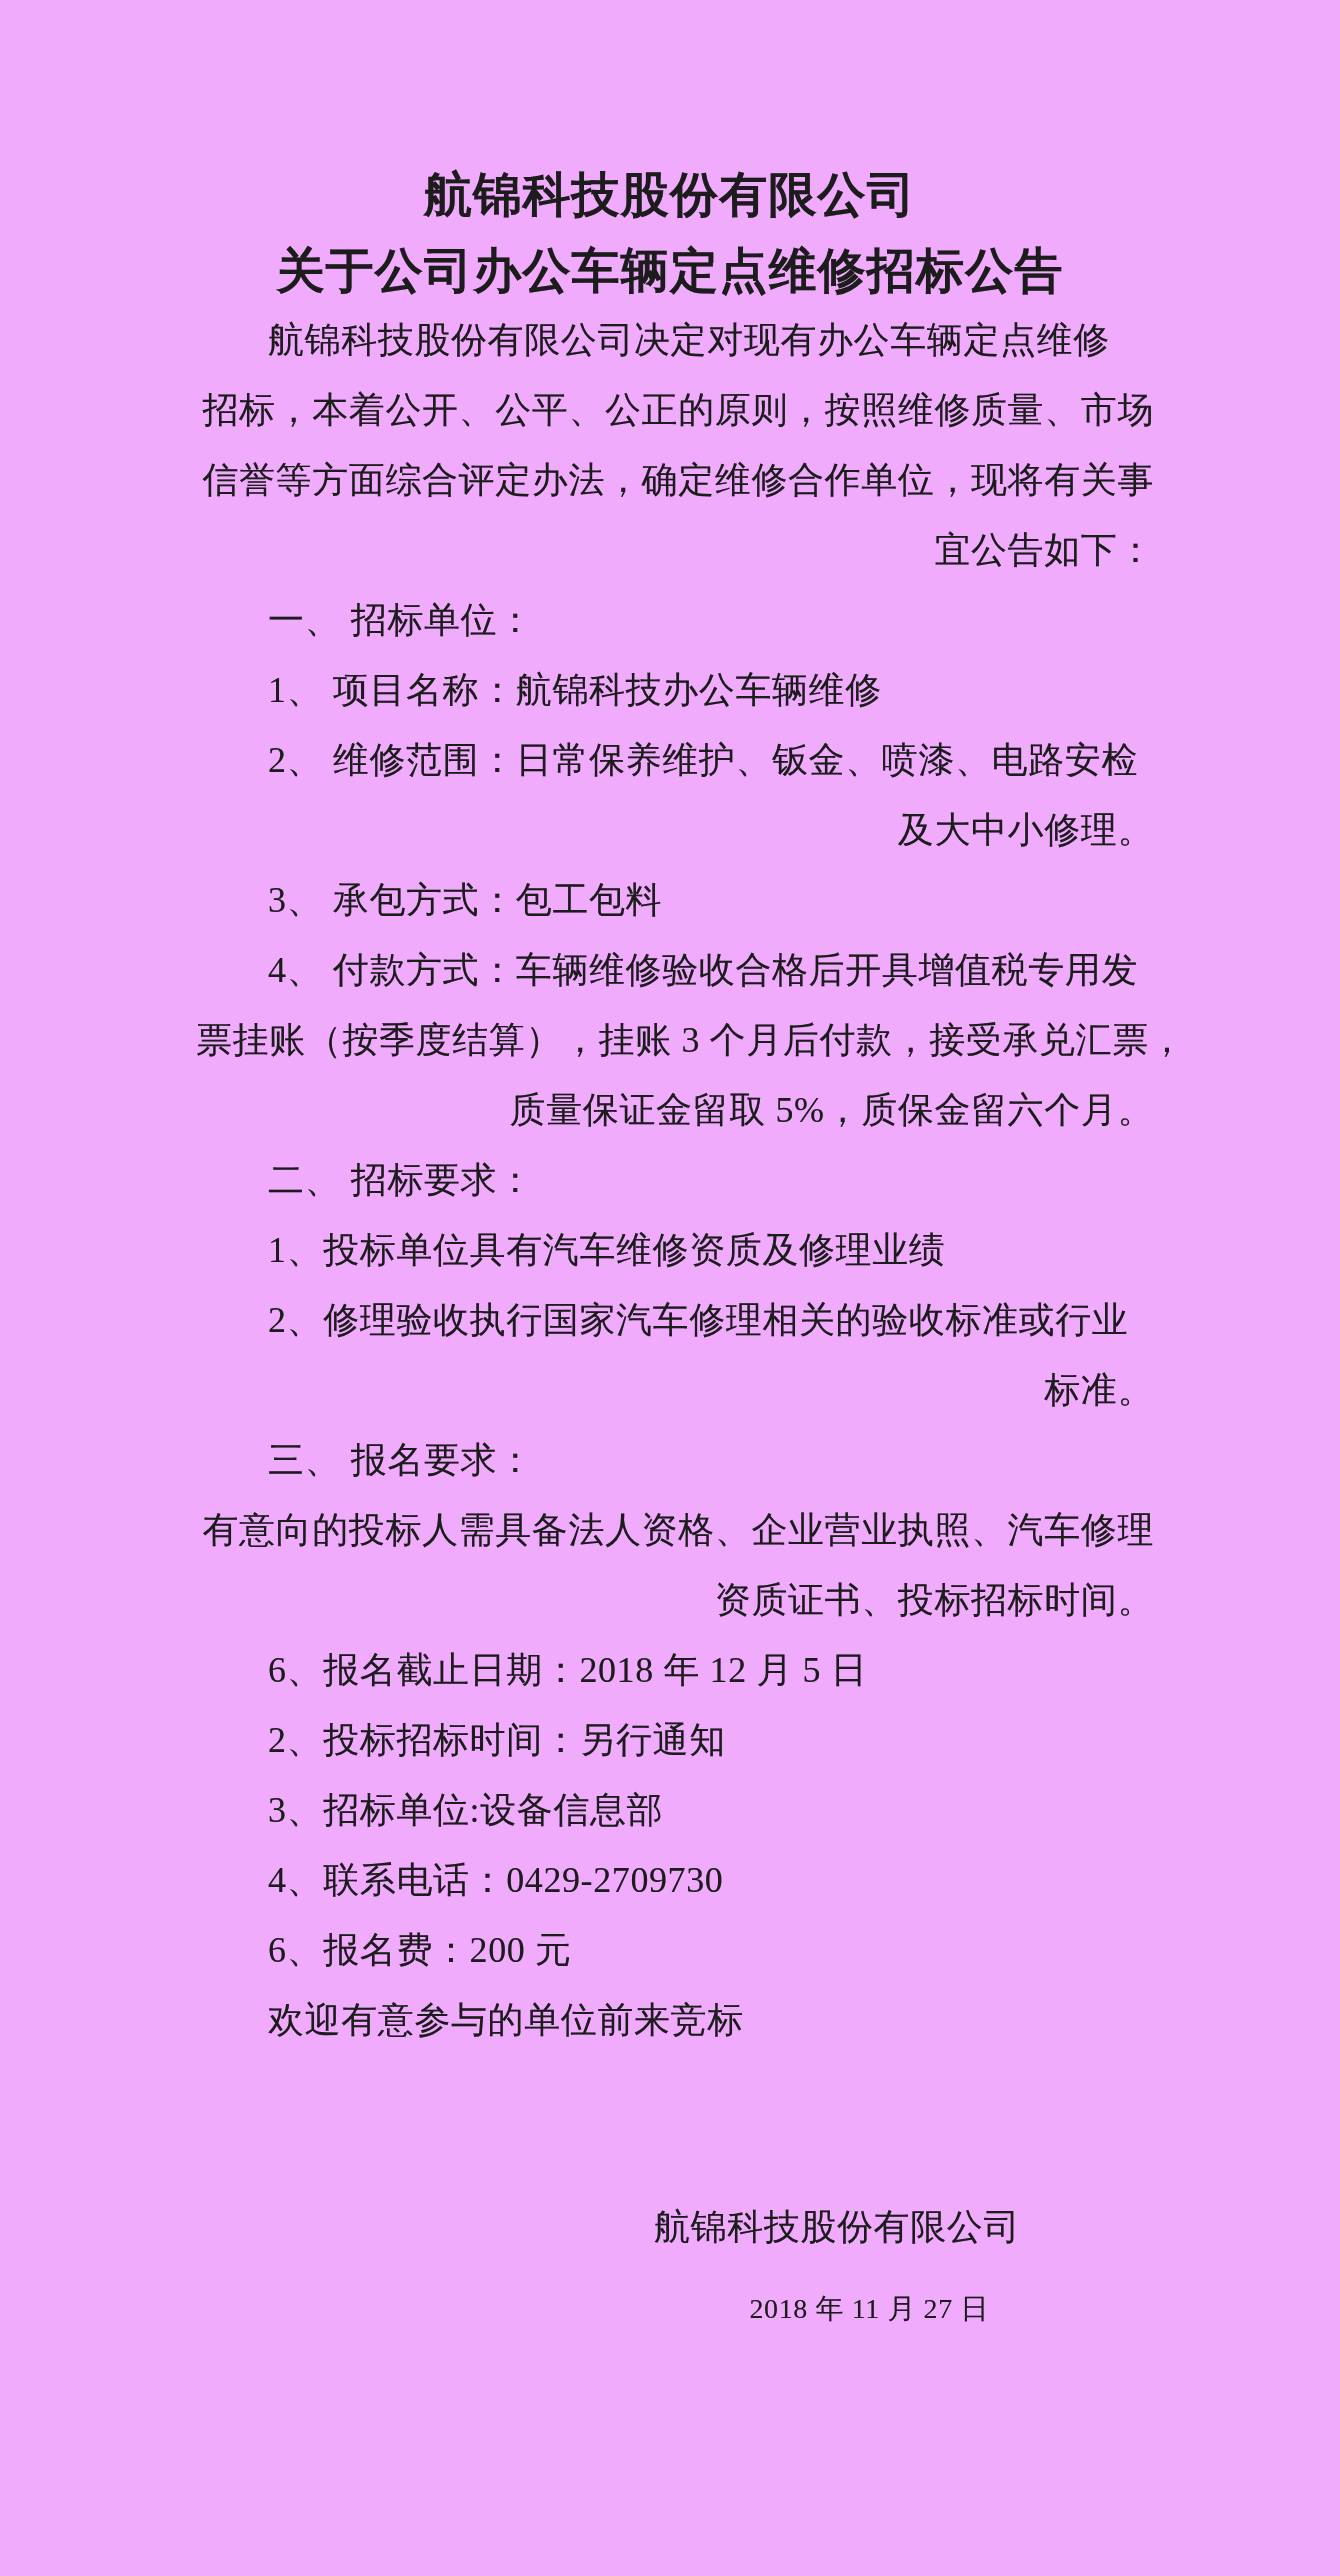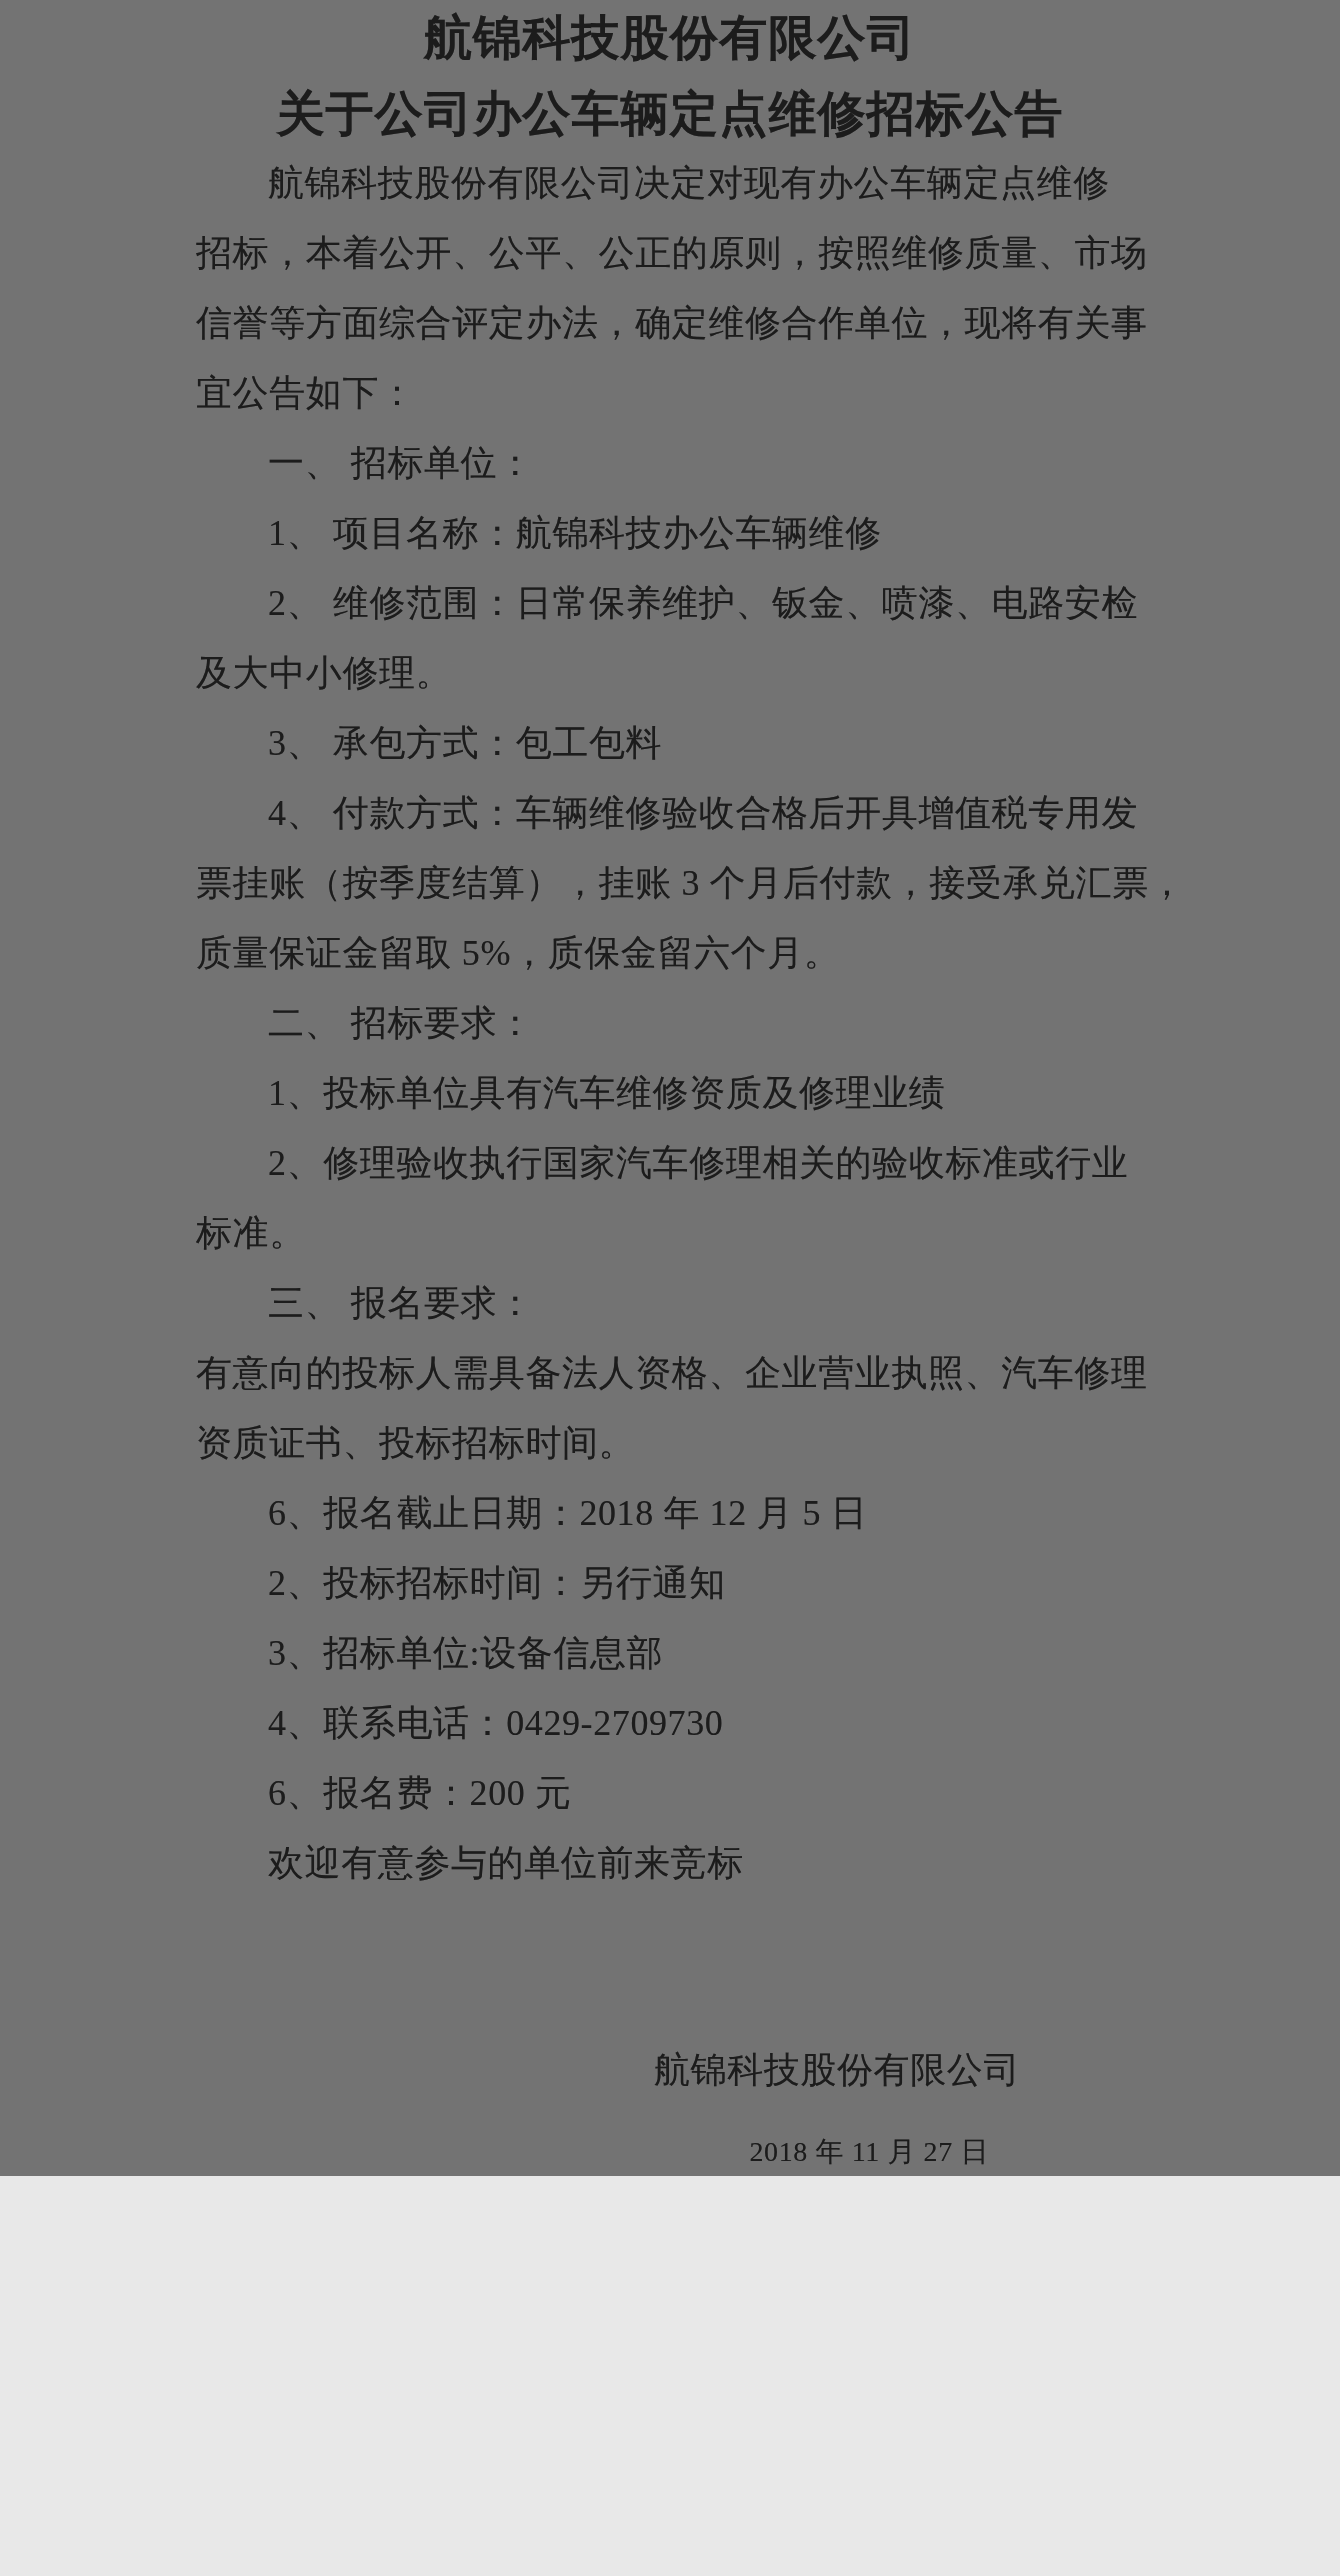--- a/index.html
+++ b/index.html
@@ -3,26 +3,27 @@
 <meta charset="utf-8">
 <style>
   html, body {
     margin: 0;
     padding: 0;
     background: #e8e8e8;
   }
   .page {
     position: relative;
     width: 1340px;
-    height: 2176px;
-    background: #737373;
+    height: 2576px;
+    background: #f0abfc;
     color: #1c1c1c;
     font-family: "Liberation Serif", "DejaVu Serif", serif;
     overflow: hidden;
     box-sizing: border-box;
+    padding-top: 157px;
     text-shadow: 0 0 0.6px rgba(0,0,0,0.35);
   }
   .titles {
     text-align: center;
   }
   .title {
     margin: 0;
     font-size: 48px;
     font-weight: bold;
     line-height: 76px;
@@ -38,20 +39,21 @@
     font-size: 36px;
     line-height: 70px;
     letter-spacing: 0.6px;
     white-space: nowrap;
   }
   .line.ind {
     padding-left: 72px;   
   }
   .line.flush {
     padding-left: 0;
+    text-align: right;
   }
   .sign-block {
     margin-top: 132px;
     padding-left: 196px;
     padding-right: 196px;
     text-align: right;
   }
   .sign-line {
     font-size: 36px;
     line-height: 81px;

